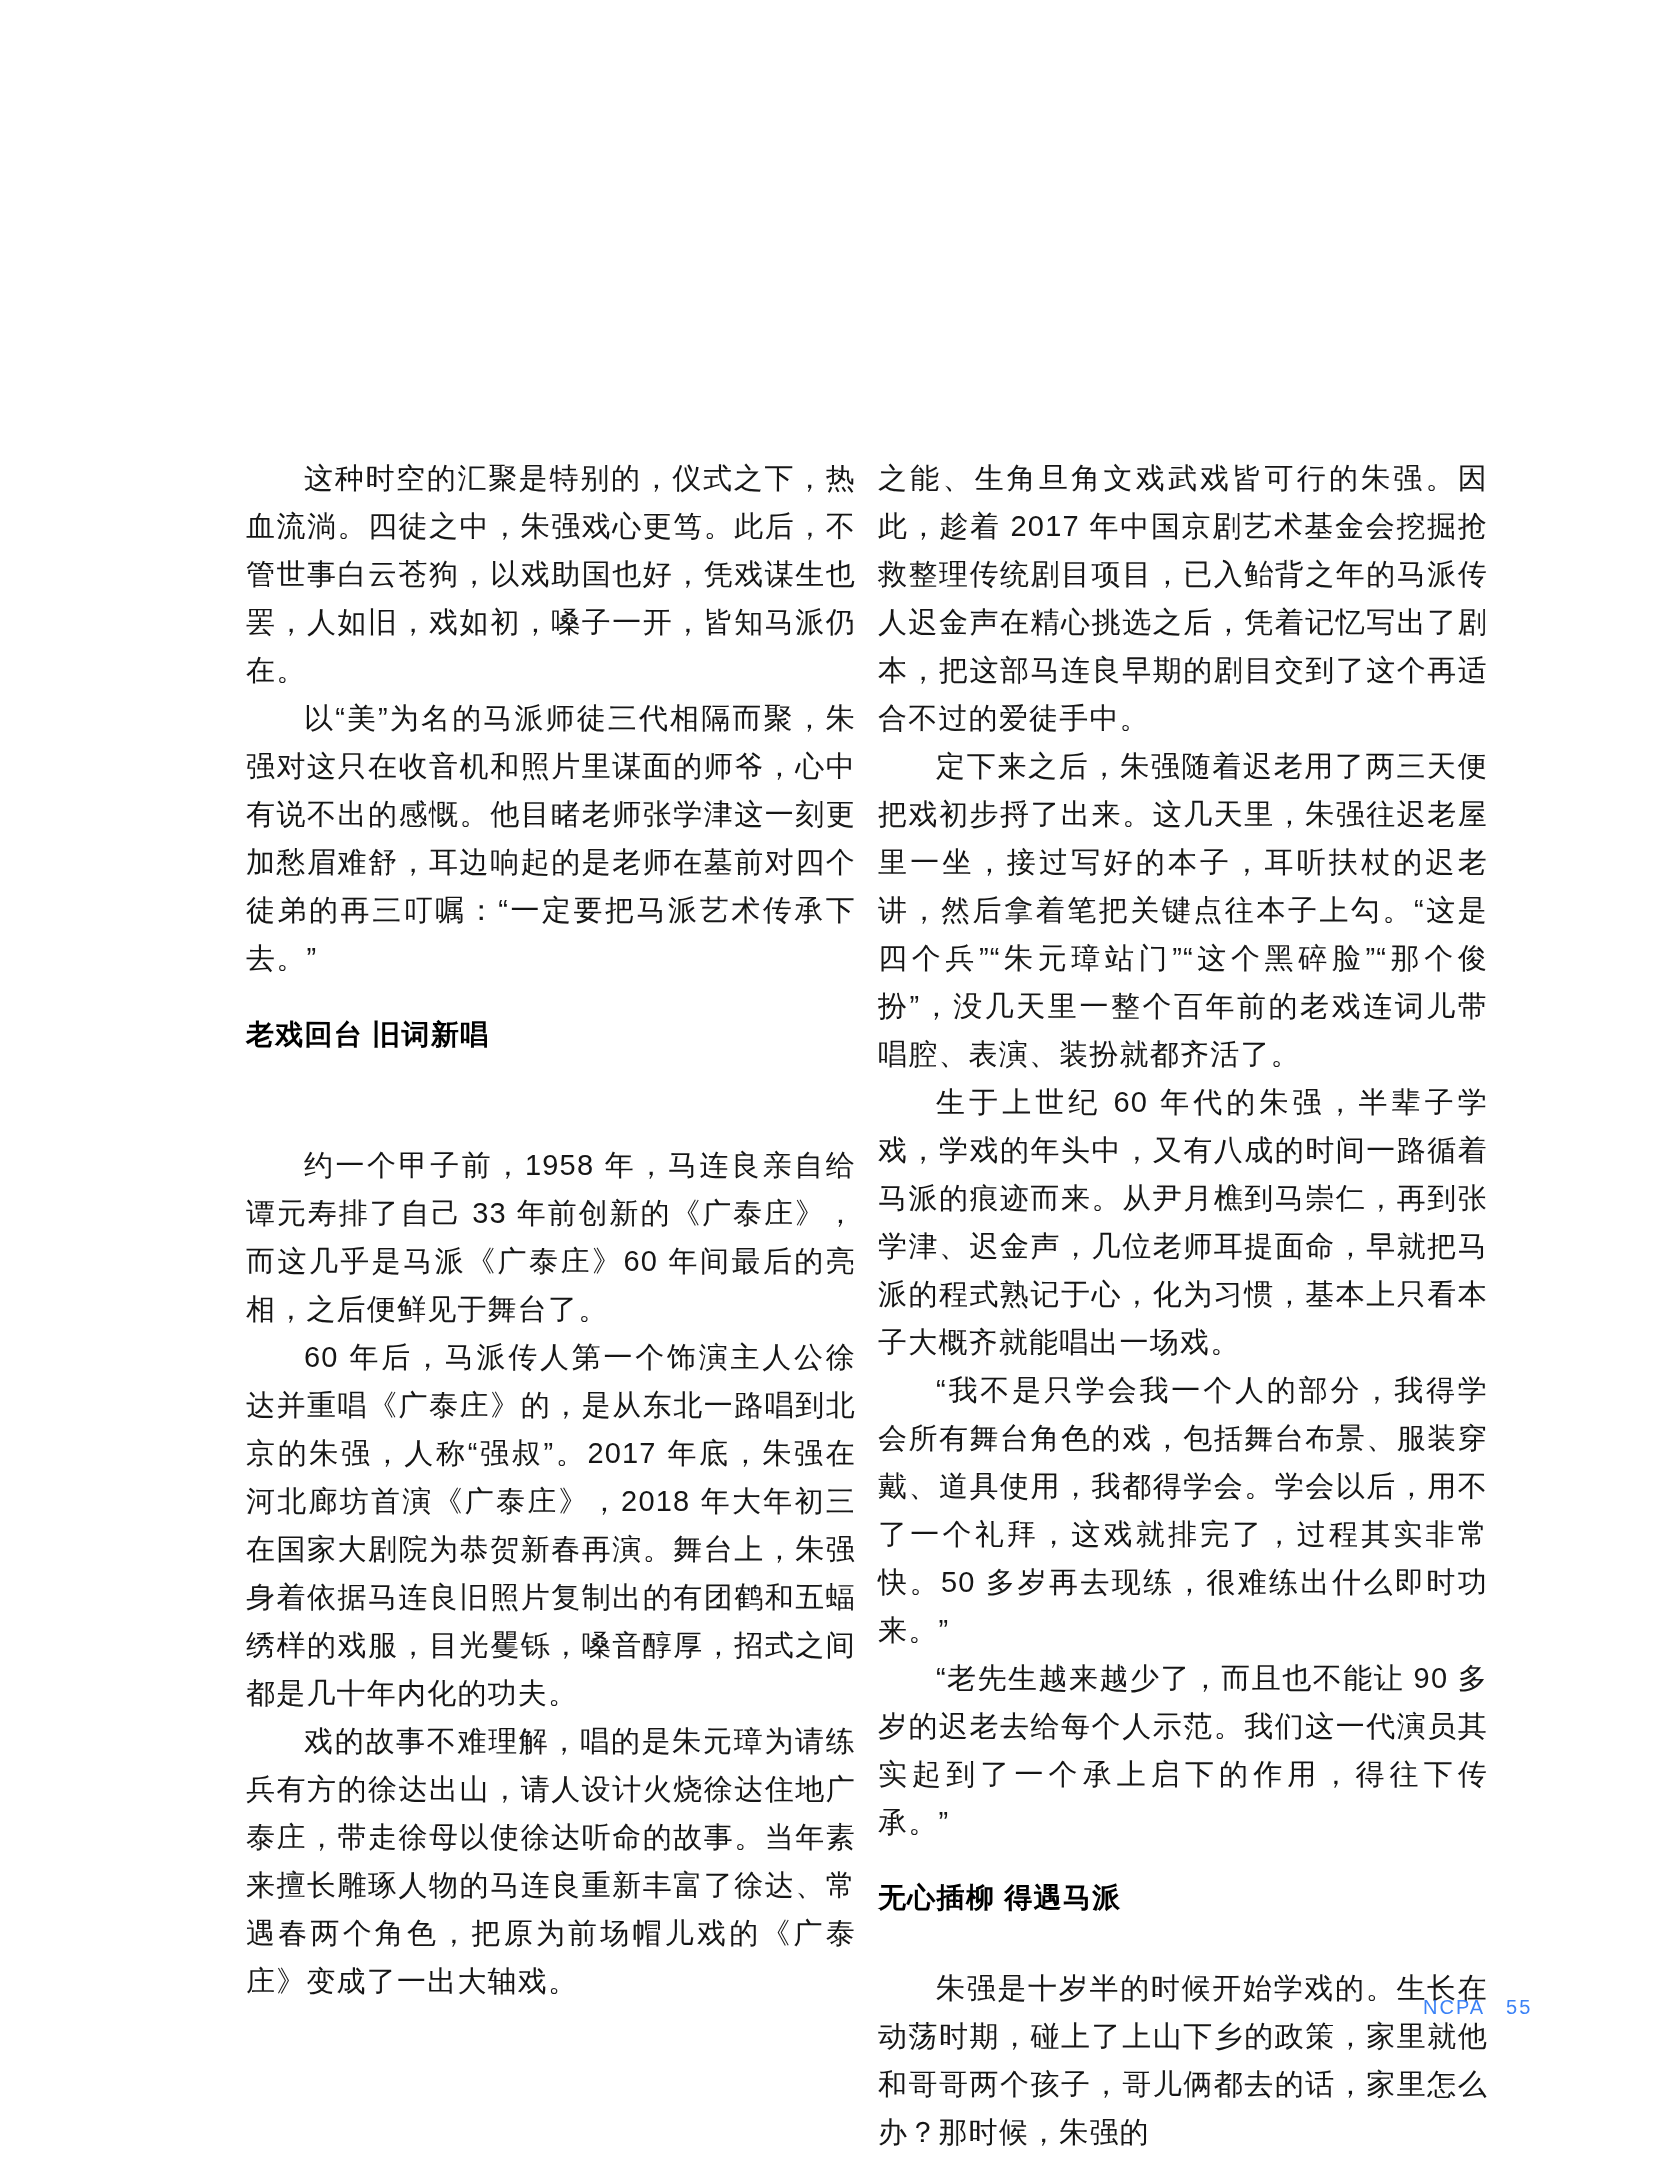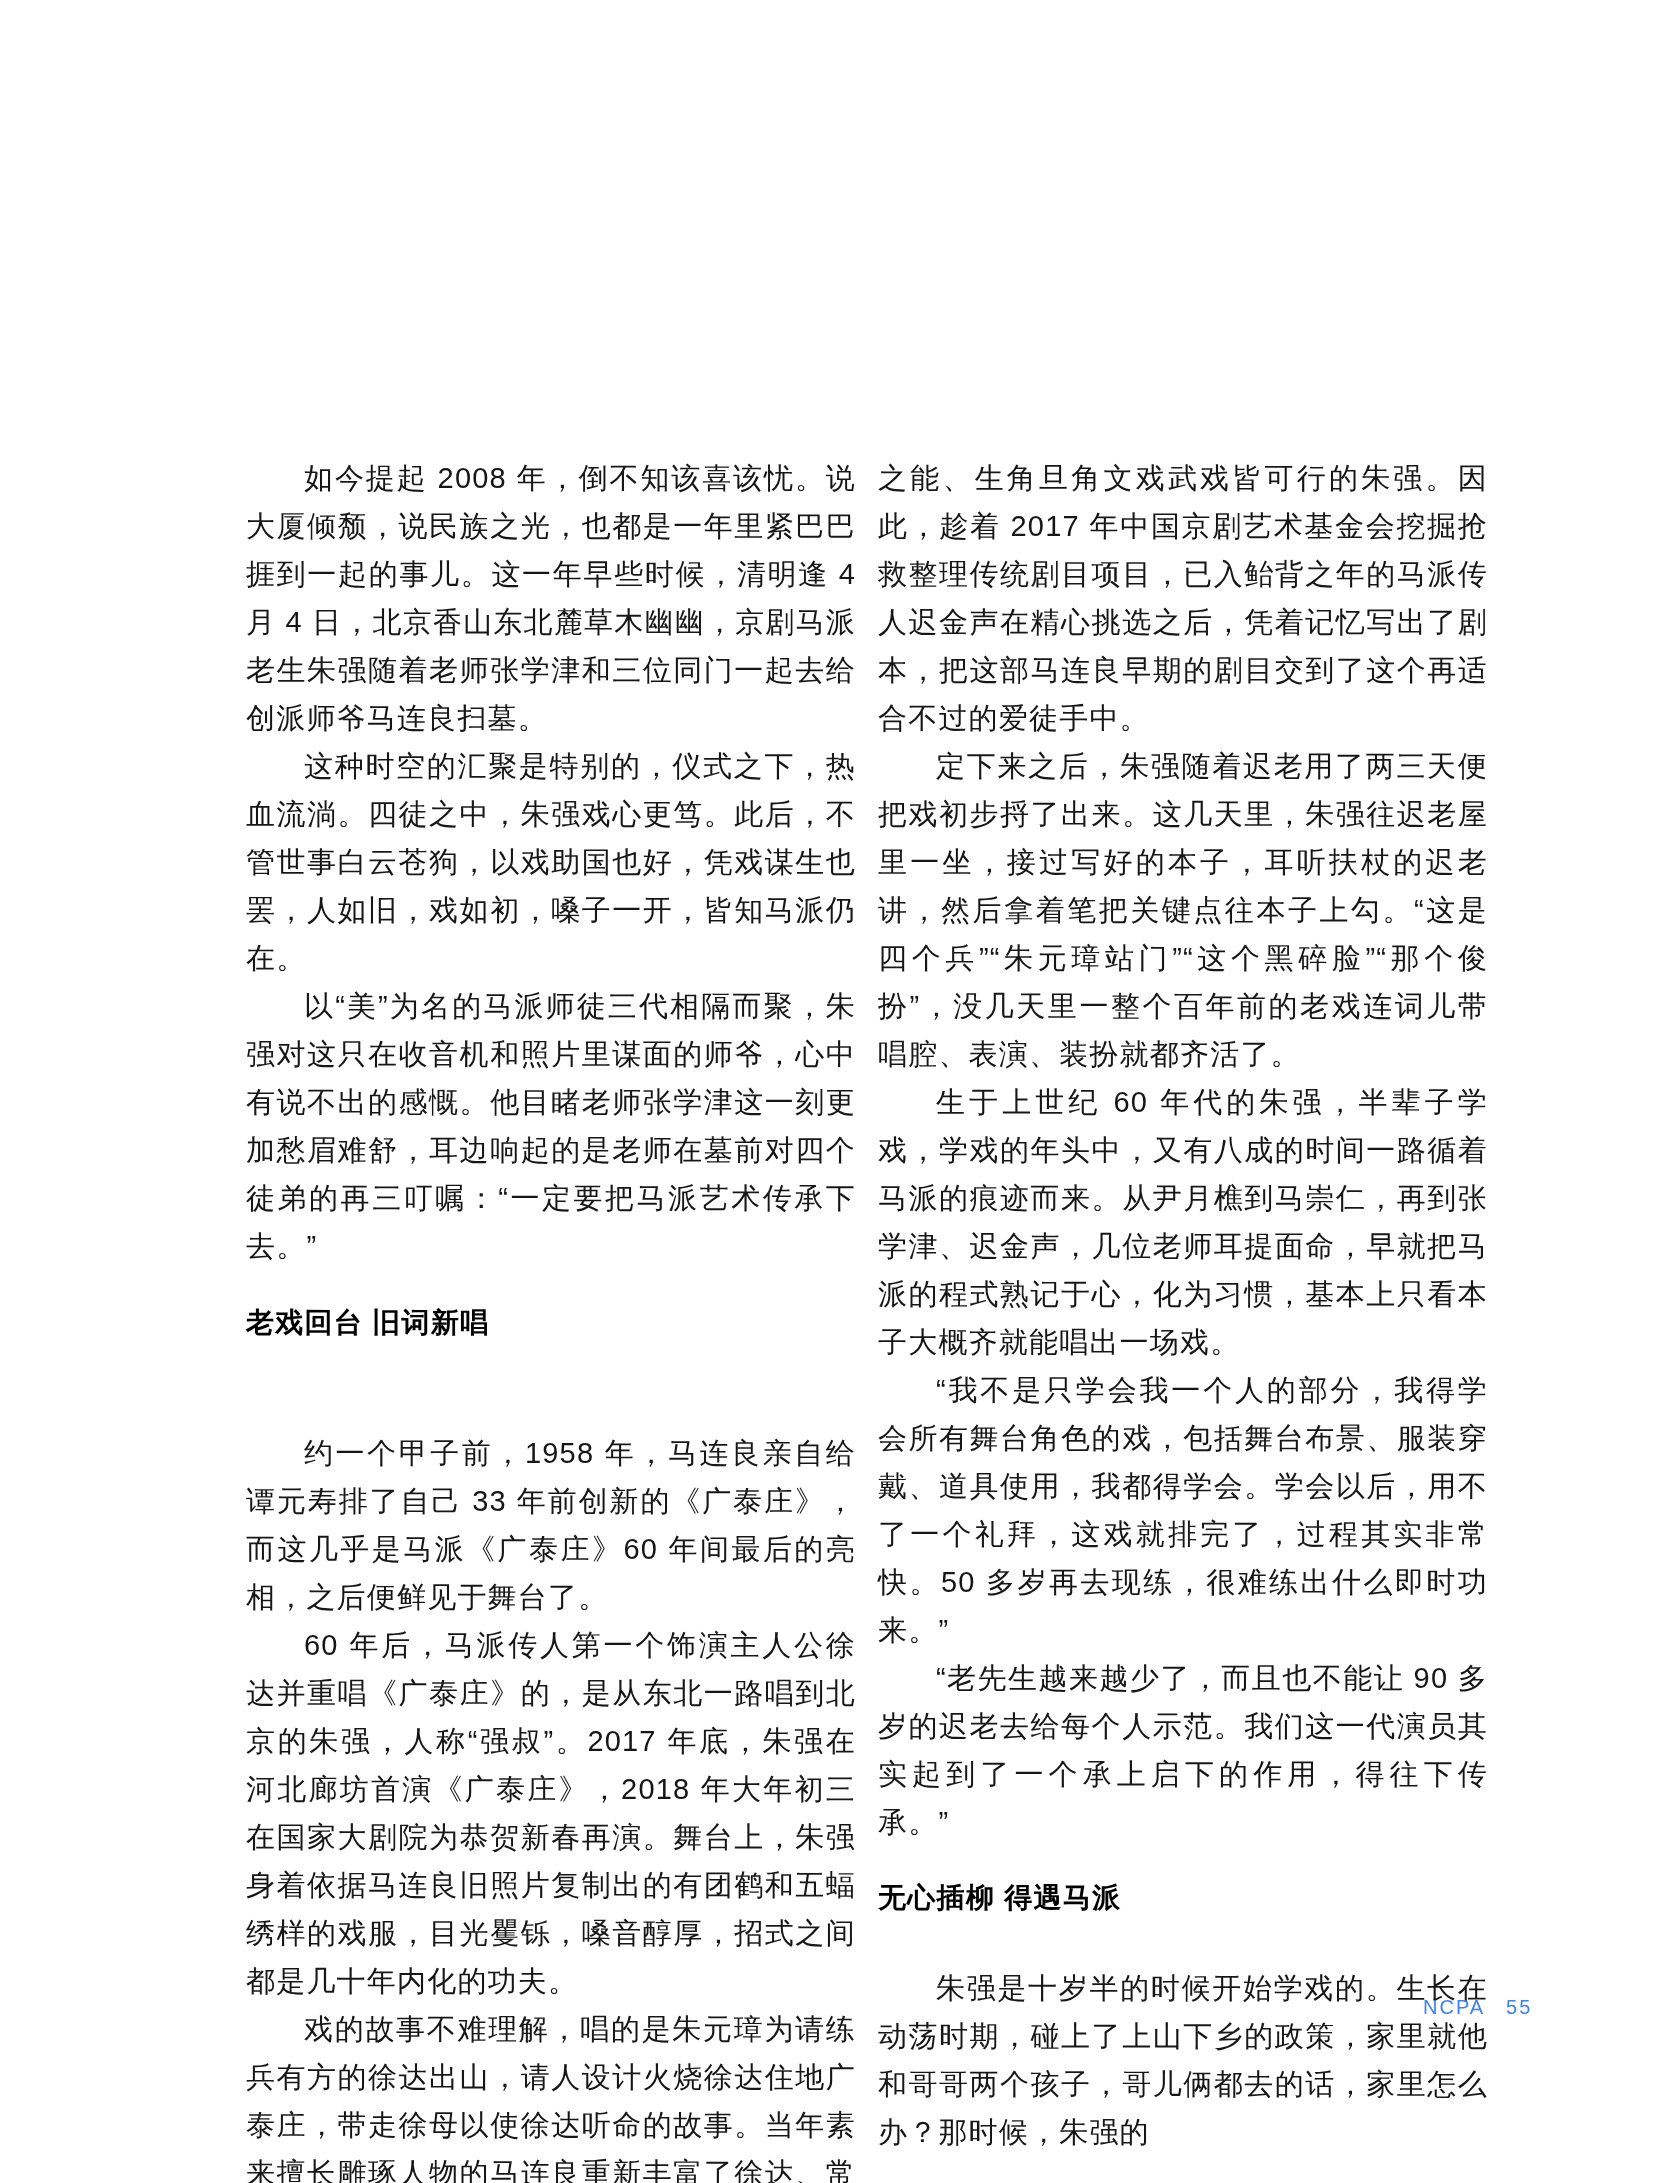--- a/index.html
+++ b/index.html
@@ -46,21 +46,20 @@
     word-spacing: 14.5px;
     color: #3b82f6;
   }
 </style>
 </head>
 <body>
 
 <div class="page">
 
   <div class="col col-left">
-    <p class="para indent">如今提起 2008 年，倒不知该喜该忧。说大厦倾颓，说民族之光，也都是一年里紧巴巴捱到一起的事儿。这一年早些时候，清明逢 4 月 4 日，北京香山东北麓草木幽幽，京剧马派老生朱强随着老师张学津和三位同门一起去给创派师爷马连良扫墓。</p>
     <p class="para indent">这种时空的汇聚是特别的，仪式之下，热血流淌。四徒之中，朱强戏心更笃。此后，不管世事白云苍狗，以戏助国也好，凭戏谋生也罢，人如旧，戏如初，嗓子一开，皆知马派仍在。</p>
     <p class="para indent">以“美”为名的马派师徒三代相隔而聚，朱强对这只在收音机和照片里谋面的师爷，心中有说不出的感慨。他目睹老师张学津这一刻更加愁眉难舒，耳边响起的是老师在墓前对四个徒弟的再三叮嘱：“一定要把马派艺术传承下去。”</p>
     <h2 class="heading heading-left">老戏回台 旧词新唱</h2>
     <p class="para indent">约一个甲子前，1958 年，马连良亲自给谭元寿排了自己 33 年前创新的《广泰庄》，而这几乎是马派《广泰庄》60 年间最后的亮相，之后便鲜见于舞台了。</p>
     <p class="para indent">60 年后，马派传人第一个饰演主人公徐达并重唱《广泰庄》的，是从东北一路唱到北京的朱强，人称“强叔”。2017 年底，朱强在河北廊坊首演《广泰庄》，2018 年大年初三在国家大剧院为恭贺新春再演。舞台上，朱强身着依据马连良旧照片复制出的有团鹤和五蝠绣样的戏服，目光矍铄，嗓音醇厚，招式之间都是几十年内化的功夫。</p>
     <p class="para indent">戏的故事不难理解，唱的是朱元璋为请练兵有方的徐达出山，请人设计火烧徐达住地广泰庄，带走徐母以使徐达听命的故事。当年素来擅长雕琢人物的马连良重新丰富了徐达、常遇春两个角色，把原为前场帽儿戏的《广泰庄》变成了一出大轴戏。</p>
 
   </div>
 
   <div class="col col-right">

